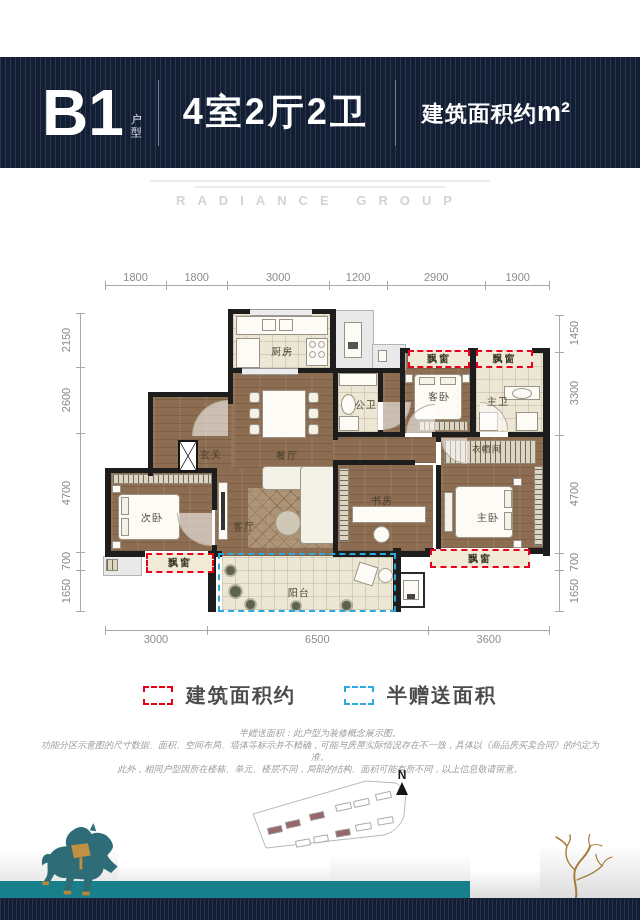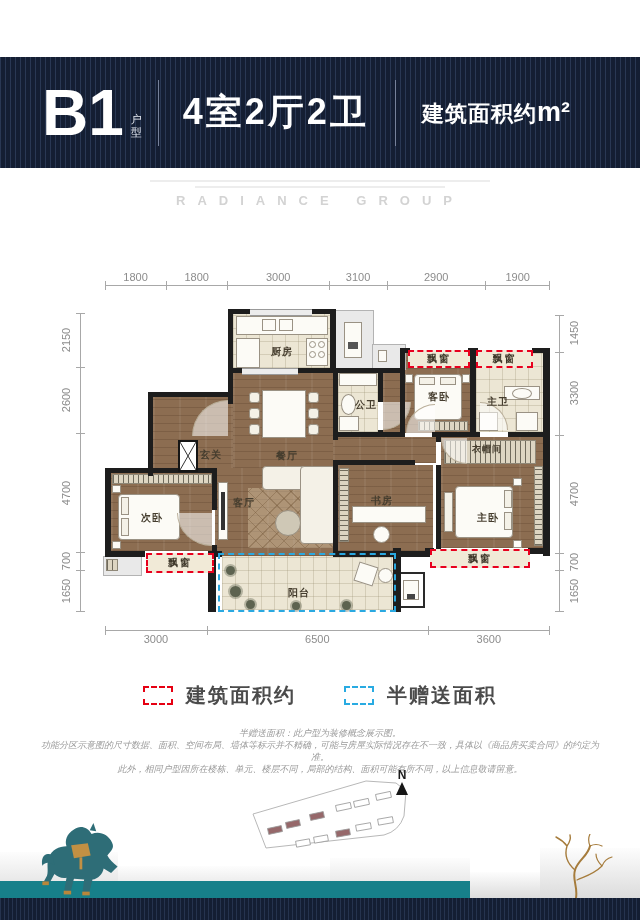--- a/index.html
+++ b/index.html
@@ -72,21 +72,21 @@
                         repeating-linear-gradient(-45deg,rgba(110,82,52,.35) 0 1px,rgba(0,0,0,0) 1px 10px);}
   .arc{position:absolute;z-index:4;border:1px solid #b9ae99;background:rgba(255,255,255,.55);box-sizing:border-box;}
   .arc-tl{border-radius:100% 0 0 0;border-right:none;border-bottom:none;}
   .arc-tr{border-radius:0 100% 0 0;border-left:none;border-bottom:none;}
   .arc-bl{border-radius:0 0 0 100%;border-right:none;border-top:none;}
   .arc-br{border-radius:0 0 100% 0;border-left:none;border-top:none;}
   .bay{position:absolute;z-index:6;background:#f1ead7;border:2px dashed #e8001e;
        display:flex;align-items:center;justify-content:center;box-sizing:border-box;}
   .bay span{font-size:10px;font-weight:700;color:#3f382a;letter-spacing:2px;}
   .bluebox{position:absolute;z-index:6;border:2px dashed #2aa9e1;box-sizing:border-box;}
-  .rlabel{position:absolute;z-index:7;font-size:10px;font-weight:700;color:#453d2e;letter-spacing:1px;}
+  .rlabel{position:absolute;z-index:7;font-size:10px;font-weight:400;color:#453d2e;letter-spacing:1px;}
   .xbox{position:absolute;z-index:5;background:#fff;border:2px solid #151515;box-sizing:border-box;}
   .plant{position:absolute;z-index:3;border-radius:50%;background:#5d6350;box-shadow:0 0 0 2px rgba(78,84,64,.35);}
 
   
   .legend{position:absolute;left:0;top:682px;width:640px;display:flex;justify-content:center;gap:48px;align-items:center;}
   .legend-item{display:flex;align-items:center;}
   .swatch{width:30px;height:19px;background:#fff;box-sizing:border-box;}
   .swatch-full{border:2px dashed #e60012;}
   .swatch-half{border:2px dashed #29abe2;}
   .legend-label{margin-left:13px;font-size:20px;font-weight:700;color:#4b4b4b;letter-spacing:2px;}
@@ -137,21 +137,21 @@
       <div class="seg" style="flex-grow: 1800;">
         <span class="dim-label">1800</span>
       </div>
       <div class="seg" style="flex-grow: 1800;">
         <span class="dim-label">1800</span>
       </div>
       <div class="seg" style="flex-grow: 3000;">
         <span class="dim-label">3000</span>
       </div>
       <div class="seg" style="flex-grow: 1700;">
-        <span class="dim-label">3100</span>
+        <span class="dim-label">1200</span>
       </div>
       <div class="seg" style="flex-grow: 2900;">
         <span class="dim-label">2900</span>
       </div>
       <div class="seg" style="flex-grow: 1900;">
         <span class="dim-label">1900</span>
       </div>
     </div>
   <div class="dim dim-h dim-bottom" style="left:105px;top:630px;width:445px;">
       <div class="seg" style="flex-grow: 3000;">
@@ -356,21 +356,21 @@
       <span>飘窗</span>
     </div>
   <div class="bay" style="left:430px;top:549px;width:100px;height:19px;">
       <span>飘窗</span>
     </div>
   <div class="bluebox" style="left:218px;top:553px;width:178px;height:59px;"></div>
 
   <div class="rlabel" style="left:271px;top:345px;">厨房</div>
   <div class="rlabel" style="left:276px;top:449px;">餐厅</div>
   <div class="rlabel" style="left:200px;top:448px;">玄关</div>
-  <div class="rlabel" style="left:233px;top:496px;">客厅</div>
+  <div class="rlabel" style="left:233px;top:520px;">客厅</div>
   <div class="rlabel" style="left:141px;top:511px;">次卧</div>
   <div class="rlabel" style="left:371px;top:494px;">书房</div>
   <div class="rlabel" style="left:477px;top:511px;">主卧</div>
   <div class="rlabel" style="left:428px;top:390px;">客卧</div>
   <div class="rlabel" style="left:355px;top:398px;">公卫</div>
   <div class="rlabel" style="left:487px;top:395px;">主卫</div>
   <div class="rlabel" style="left:472px;top:443px;font-size:9px;">衣帽间</div>
   <div class="rlabel" style="left:288px;top:586px;">阳台</div>
 
   <div class="legend">

